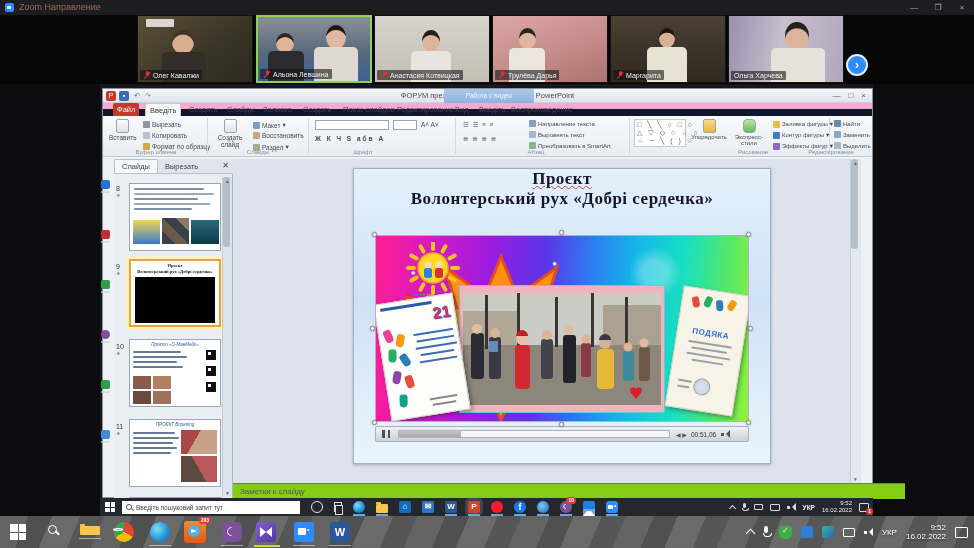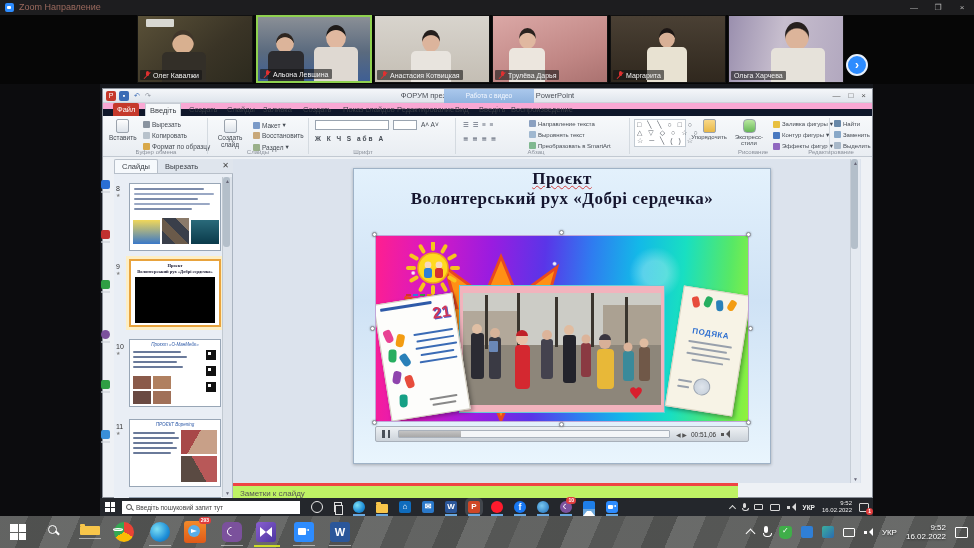--- a/index.html
+++ b/index.html
@@ -111,21 +111,21 @@
   #vctl .pause::before,#vctl .pause::after{content:"";position:absolute;top:0;width:2.5px;height:8px;background:#4a5058}
   #vctl .pause::after{right:0}
   #vctl .track{margin-left:8px;width:272px;height:8px;background:#f4f6f8;border:1px solid #aab2bc;border-radius:1px;position:relative}
   #vctl .fill{position:absolute;left:0;top:0;height:100%;width:62px;background:linear-gradient(#c4c4c4,#a8a8a8)}
   #vctl .ff{margin-left:6px;font-size:6px;color:#555}
   #vctl .tm{margin-left:4px;font-size:6.5px;color:#333}
   .spk{position:relative;width:9px;height:8px;margin-left:5px}
   .spk::before{content:"";position:absolute;left:0;top:2.5px;width:3px;height:3.5px;background:#555}
   .spk::after{content:"";position:absolute;left:1px;top:0;border:4px solid transparent;border-right:4.5px solid #555}
 
-  #notes{left:130px;top:394px;width:505px;height:16px;background:#bef264;border-top:3px solid #ef4444}
+  #notes{left:130px;top:394px;width:672px;height:16px;background:#84cc16;border-top:1px solid #ef4444}
   #notes span{position:absolute;left:7px;top:3px;font-size:8px;color:#555}
 
   
   #stb{left:0;top:414px;width:773px;height:18px;background:#24272c;z-index:12;display:flex;align-items:center}
   .winlogo{display:grid;grid-template-columns:1fr 1fr;grid-template-rows:1fr 1fr;gap:1px}
   .winlogo i{background:#fff}
   #stb-search{margin-left:7px;width:178px;height:13px;background:#fff;display:flex;align-items:center;gap:4px;padding:0 4px}
   .mag{position:relative;width:6px;height:6px;border:1px solid #555;border-radius:50%;flex:0 0 auto}
   .mag::after{content:"";position:absolute;width:3px;height:1px;background:#555;transform:rotate(45deg);right:-2.5px;bottom:-1px}
   #stb-search span{font-size:6.5px;color:#444;white-space:nowrap}

